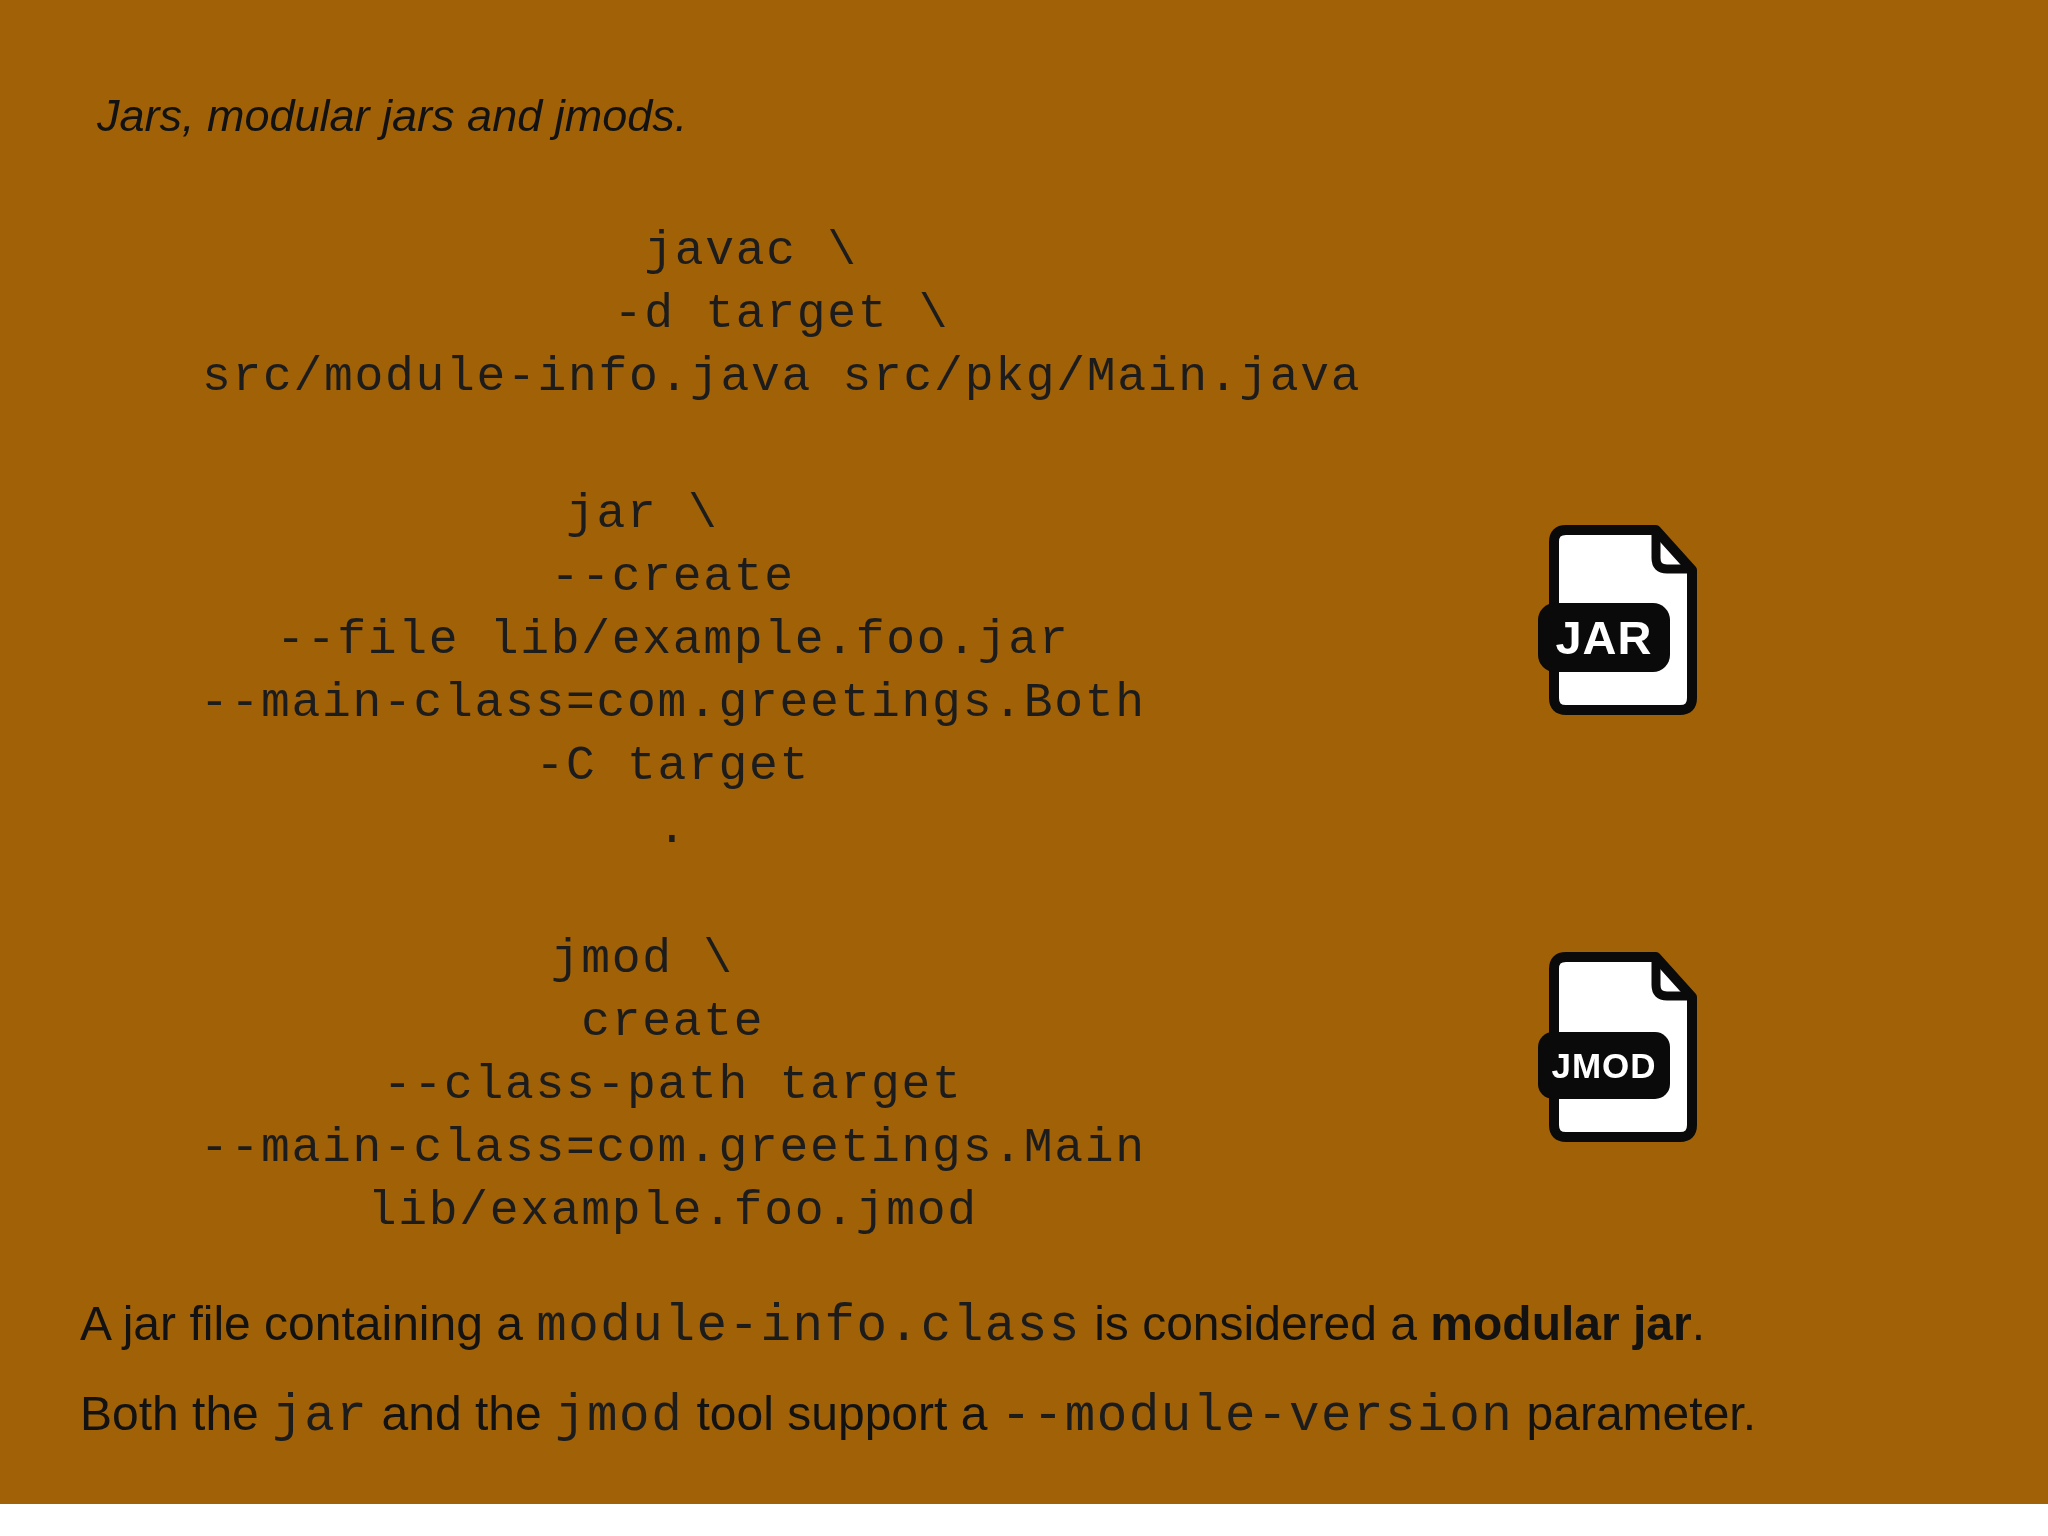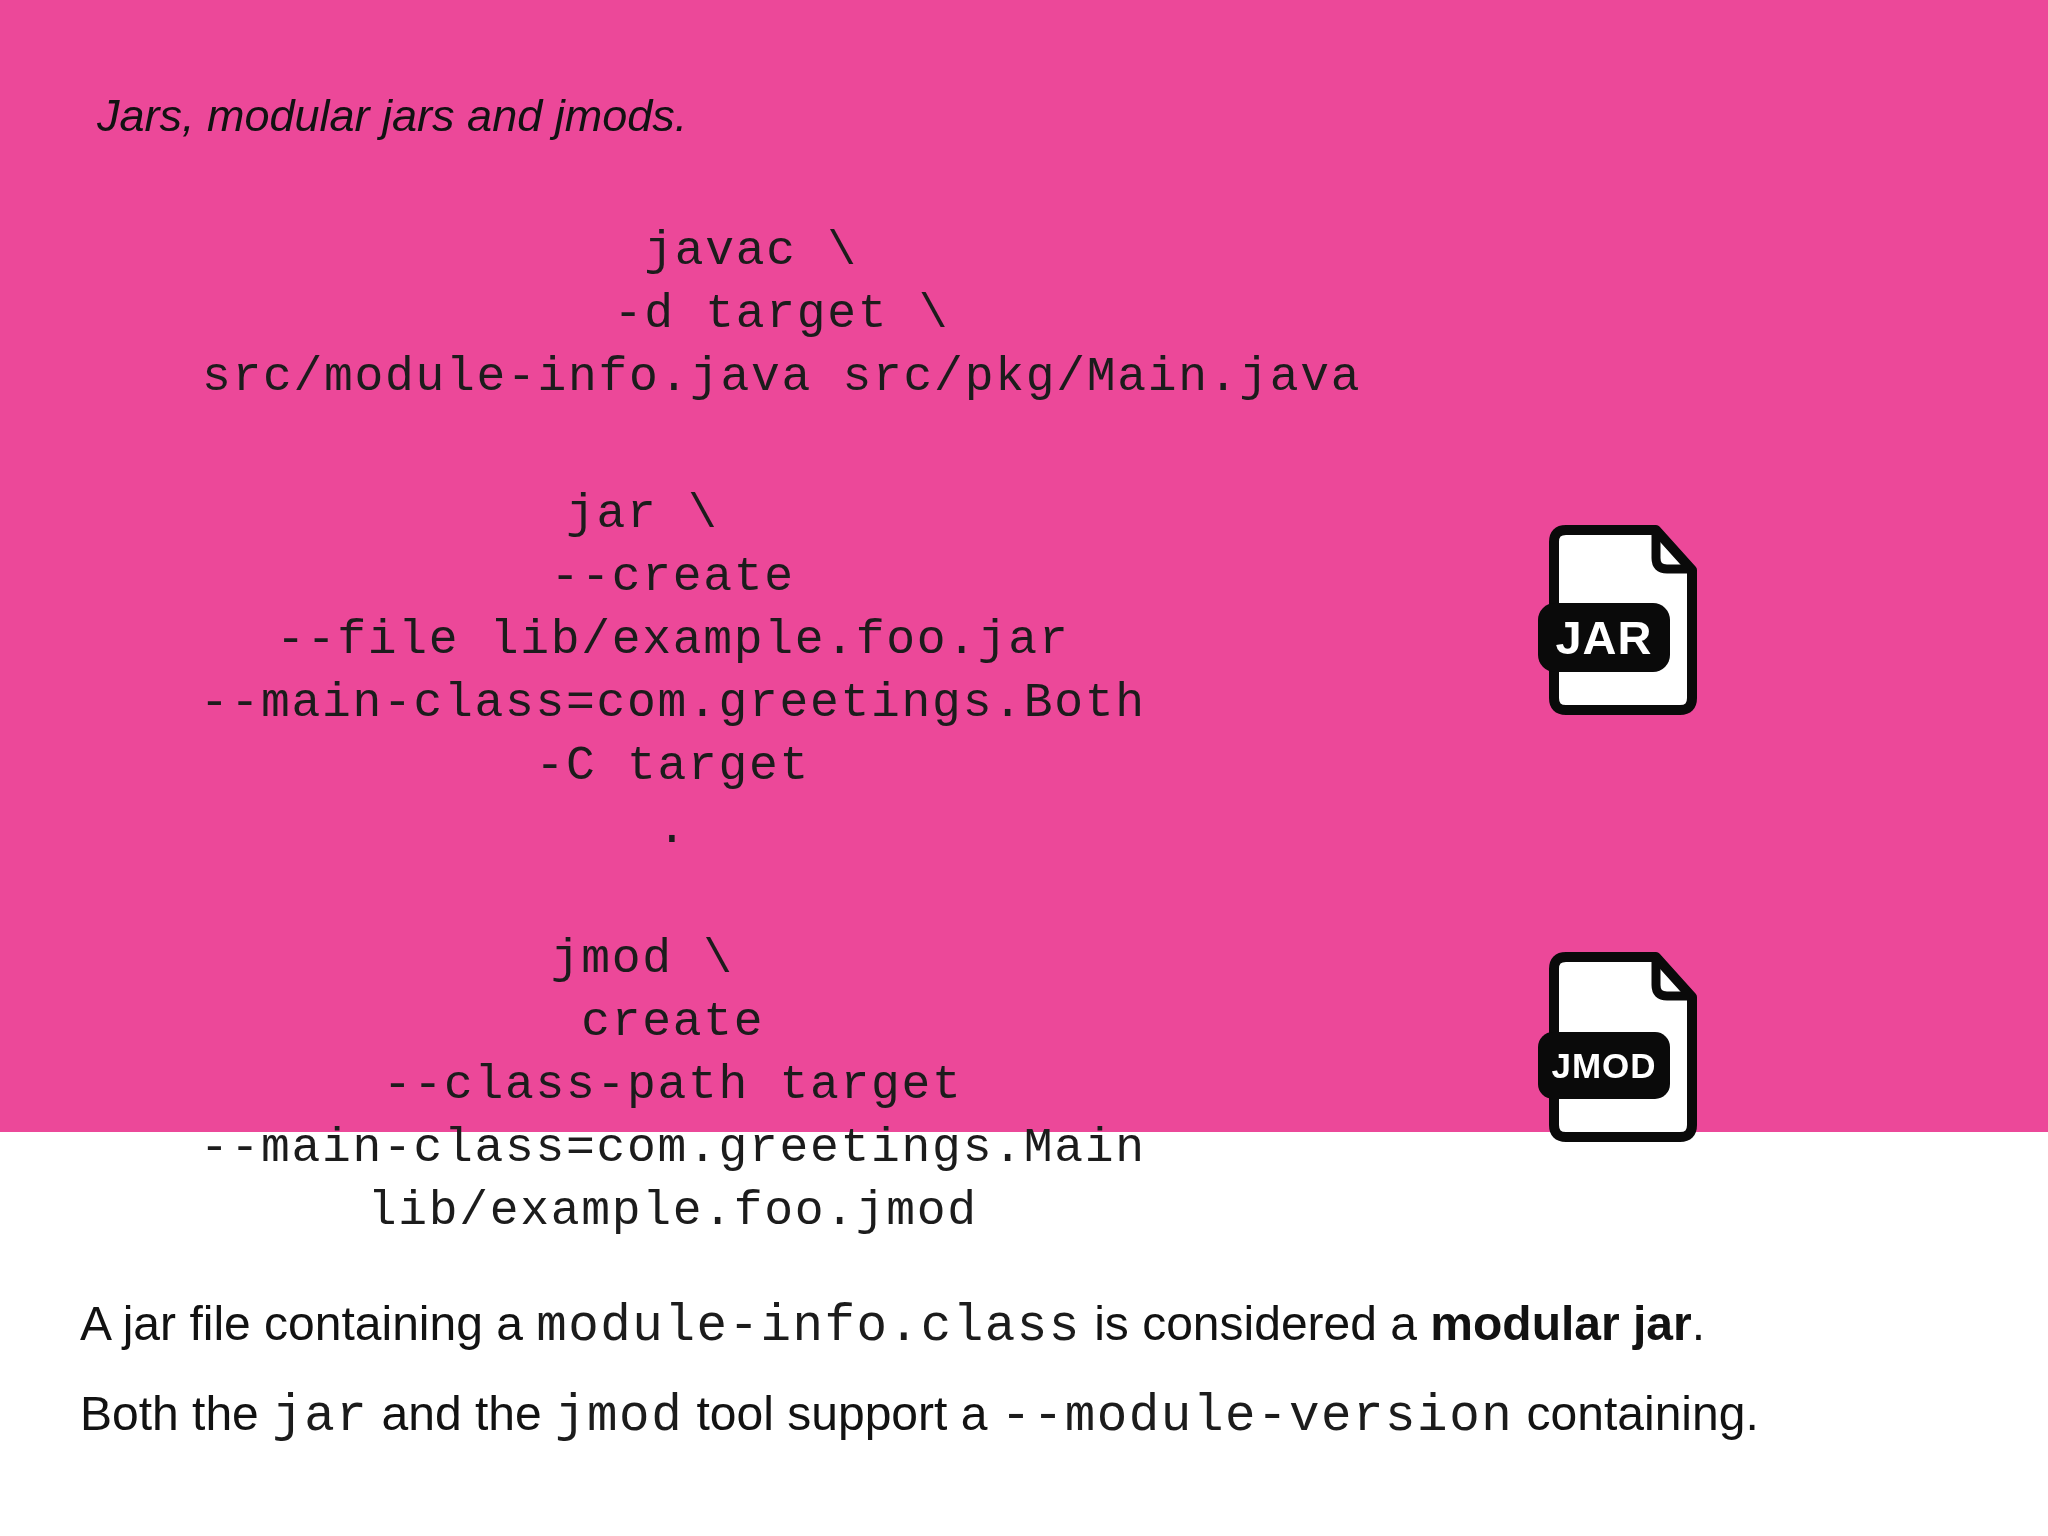--- a/index.html
+++ b/index.html
@@ -3,21 +3,21 @@
 <meta charset="utf-8">
 <style>
   * { margin: 0; padding: 0; box-sizing: border-box; }
   html, body { background: #ffffff; }
   body {
     width: 2048px; height: 1536px;
     font-family: "Liberation Sans", sans-serif;
     color: #141414;
     overflow: hidden;
   }
-  .stage { position: relative; width: 2048px; height: 1132px; background: #ec4899; }
+  .stage { position: relative; width: 2048px; height: 1504px; background: #a16207; }
 
   .title {
     position: absolute; left: 97px; top: 90px;
     font-size: 45px; font-style: italic; color: #121212;
     white-space: nowrap;
   }
 
   pre.code {
     position: absolute;
     font-family: "Liberation Mono", monospace;
@@ -90,16 +90,16 @@
       <rect x="10" y="83" width="132" height="67" rx="15" fill="#0a0a0a"></rect>
       <text class="badge-label" x="76" y="129" text-anchor="middle" font-size="35">JMOD</text>
     </svg>
   </div>
 
   <div class="note" id="note-1">
     <span>A jar file containing a </span><span class="mono">module-info.class</span><span> is considered a </span><span class="b">modular jar</span><span>.</span>
   </div>
 
   <div class="note" id="note-2">
-    <div><span>Both the </span><span class="mono">jar</span><span> and the </span><span class="mono">jmod</span><span> tool support a </span><span class="mono">--module-version</span><span> containing.</span></div>
+    <div><span>Both the </span><span class="mono">jar</span><span> and the </span><span class="mono">jmod</span><span> tool support a </span><span class="mono">--module-version</span><span> parameter.</span></div>
   </div>
 
 </div>
 
 </body></html>

